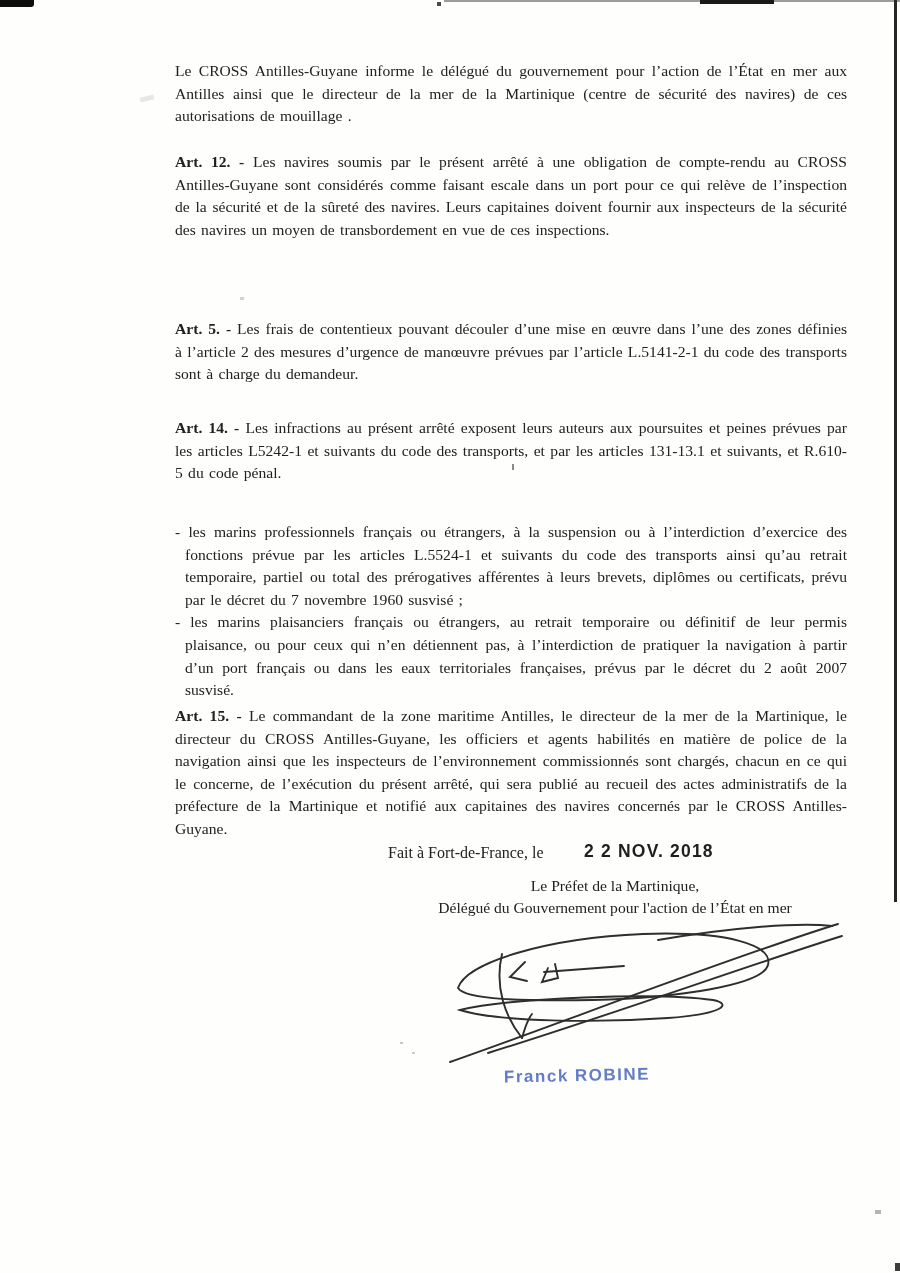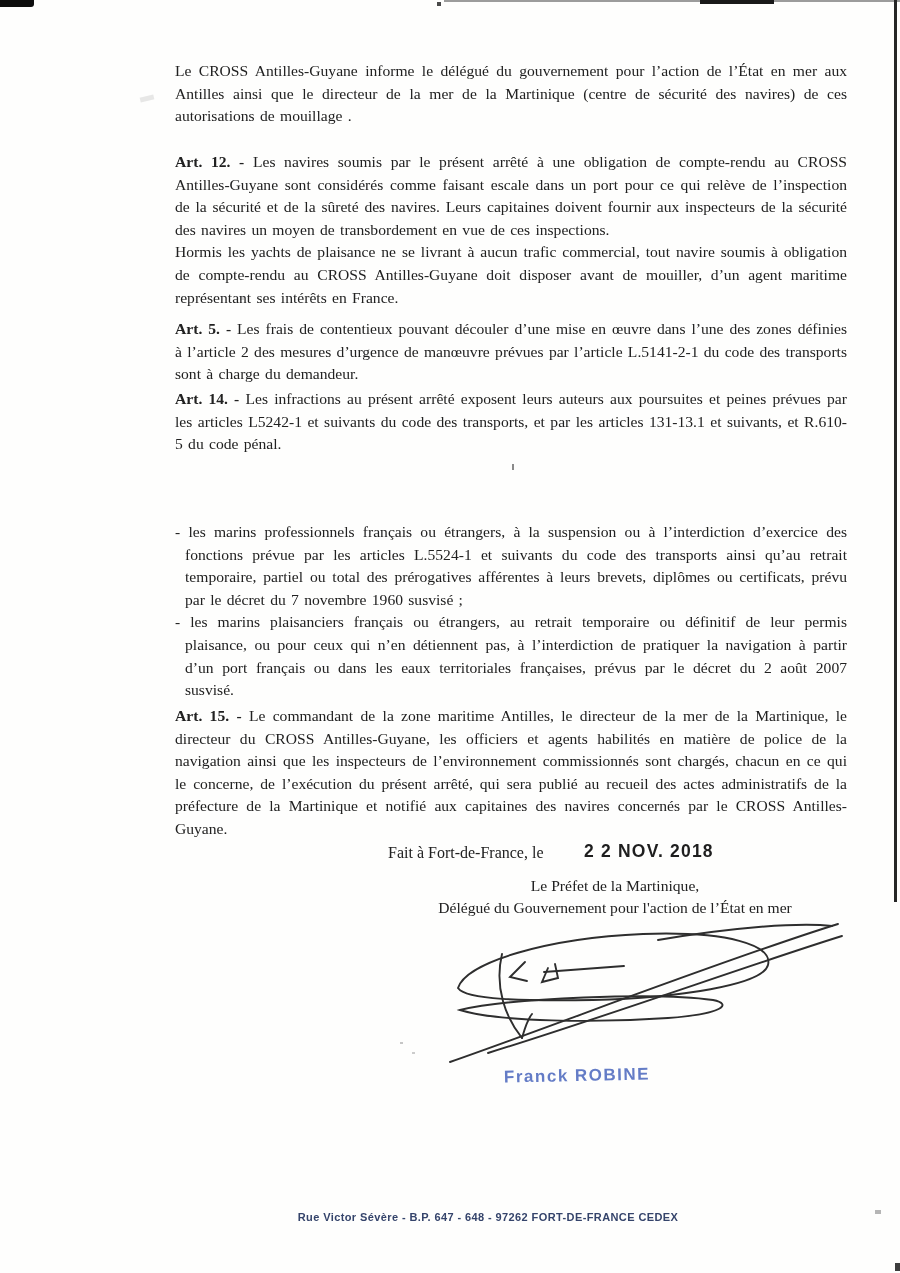--- a/index.html
+++ b/index.html
@@ -66,28 +66,27 @@
   <div class="artifact a-dot1"></div>
   <div class="artifact a-dot2"></div>
   <div class="artifact a-dot3"></div>
 
   <div class="block" style="top:60px">
     <p class="para">Le CROSS Antilles-Guyane informe le délégué du gouvernement pour l’action de l’État en mer aux Antilles ainsi que le directeur de la mer de la Martinique (centre de sécurité des navires) de ces autorisations de mouillage .</p>
   </div>
 
   <div class="block" style="top:151px">
     <p class="para"><span class="art-label">Art. 12. -</span> <span>Les navires soumis par le présent arrêté à une obligation de compte-rendu au CROSS Antilles-Guyane sont considérés comme faisant escale dans un port pour ce qui relève de l’inspection de la sécurité et de la sûreté des navires. Leurs capitaines doivent fournir aux inspecteurs de la sécurité des navires un moyen de transbordement en vue de ces inspections.</span></p>
-    <p class="para">Hormis les yachts de plaisance ne se livrant à aucun trafic commercial, tout navire soumis à obligation de compte-rendu au CROSS Antilles-Guyane doit disposer avant de mouiller, d’un agent maritime représentant ses intérêts en France.</p>
   </div>
 
   <div class="block" style="top:318px">
     <p class="para"><span class="art-label">Art. 5. -</span> <span>Les frais de contentieux pouvant découler d’une mise en œuvre dans l’une des zones définies à l’article 2 des mesures d’urgence de manœuvre prévues par l’article L.5141-2-1 du code des transports sont à charge du demandeur.</span></p>
   </div>
 
-  <div class="block" style="top:388px">
+  <div class="block" style="top:417px">
     <p class="para"><span class="art-label">Art. 14. -</span> <span>Les infractions au présent arrêté exposent leurs auteurs aux poursuites et peines prévues par les articles L5242-1 et suivants du code des transports, et par les articles 131-13.1 et suivants, et R.610-5 du code pénal.</span></p>
   </div>
 
 
   <div class="block" style="top:521px">
     <p class="para bullet">- les marins professionnels français ou étrangers, à la suspension ou à l’interdiction d’exercice des fonctions prévue par les articles L.5524-1 et suivants du code des transports ainsi qu’au retrait temporaire, partiel ou total des prérogatives afférentes à leurs brevets, diplômes ou certificats, prévu par le décret du 7 novembre 1960 susvisé ;</p>
     <p class="para bullet">- les marins plaisanciers français ou étrangers, au retrait temporaire ou définitif de leur permis plaisance, ou pour ceux qui n’en détiennent pas, à l’interdiction de pratiquer la navigation à partir d’un port français ou dans les eaux territoriales françaises, prévus par le décret du 2 août 2007 susvisé.</p>
   </div>
 
   <div class="block" style="top:705px">
@@ -120,16 +119,15 @@
 
       <path d="M 97,52 L 82,67 L 99,71"></path>
       <path d="M 120,58 L 114,72 L 130,68 L 127,54"></path>
       <path d="M 116,62 L 196,56"></path>
     </g>
   </svg>
 
   <div class="name-stamp" style="color: rgb(88, 114, 194);">Franck ROBINE</div>
 
   <div class="footer">
-    <p class="footer-line" style="color: rgb(53, 68, 107);">Rue Victor Sévère - B.P. 647 - 648 - 97262 FORT-DE-FRANCE CEDEX</p>
   </div>
 
 </div>
 
 </body></html>

